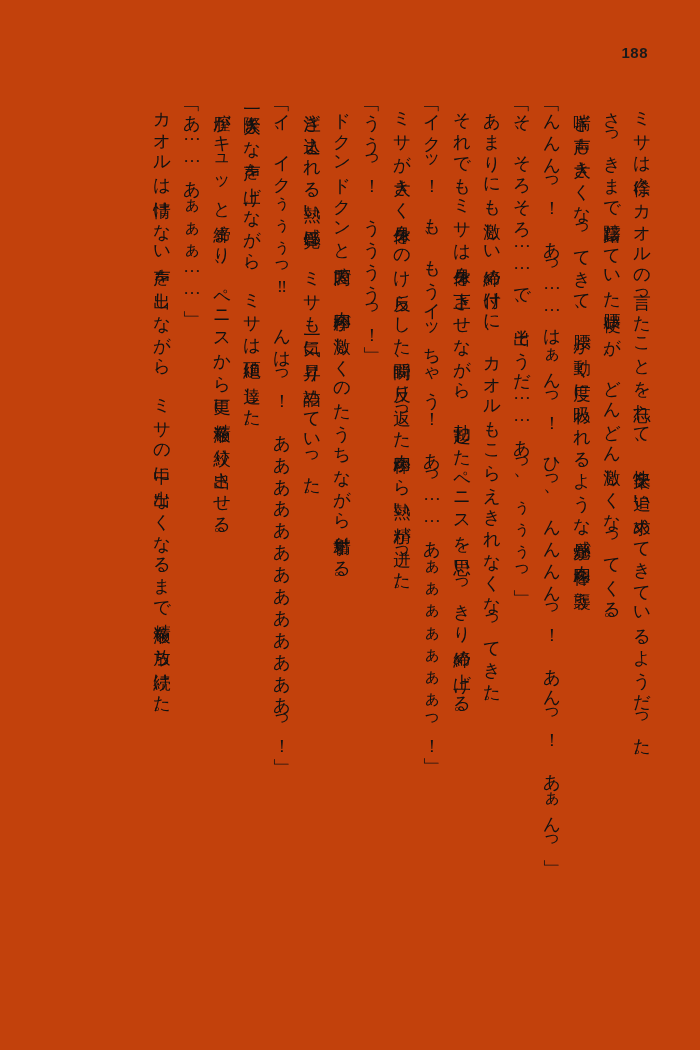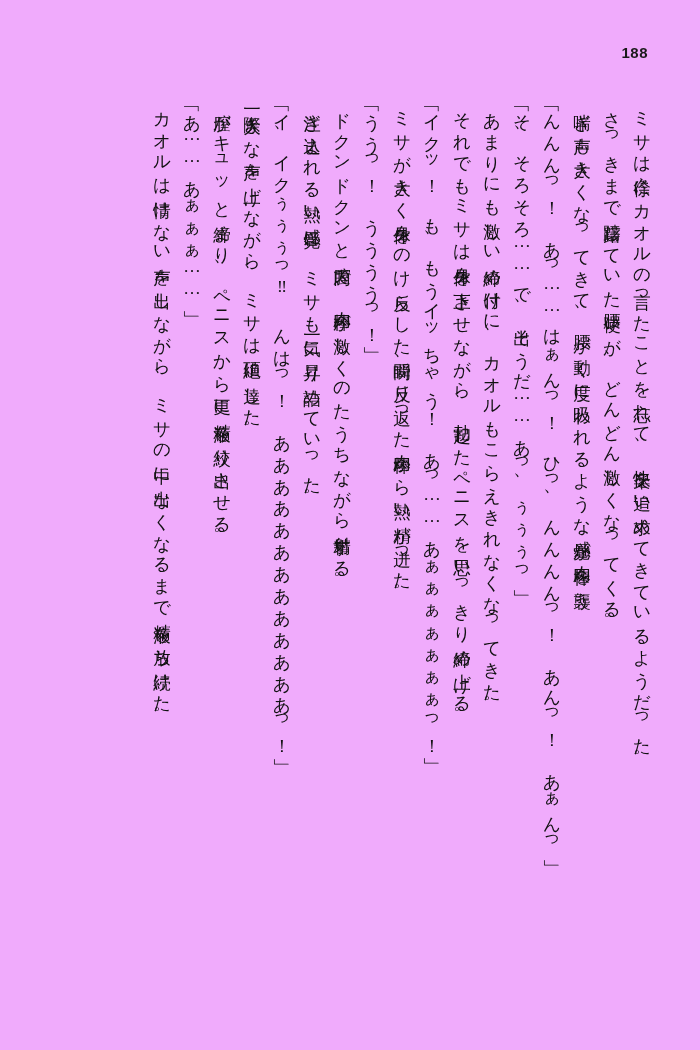--- a/index.html
+++ b/index.html
@@ -13,21 +13,21 @@
     font-family: "Liberation Serif", "DejaVu Serif", serif;
     color: #111111;
     overflow: hidden;
     position: relative;
   }
   .page {
     position: relative;
     width: 700px;
     height: 1050px;
     box-sizing: border-box;
-    background: #f0abfc;
+    background: #c2410c;
   }
   .page-number {
     position: absolute;
     top: 44px;
     right: 52px;
     font-family: "Liberation Sans", "DejaVu Sans", sans-serif;
     font-size: 15px;
     font-weight: 700;
     letter-spacing: 0.5px;
     color: #1a1a1a;

